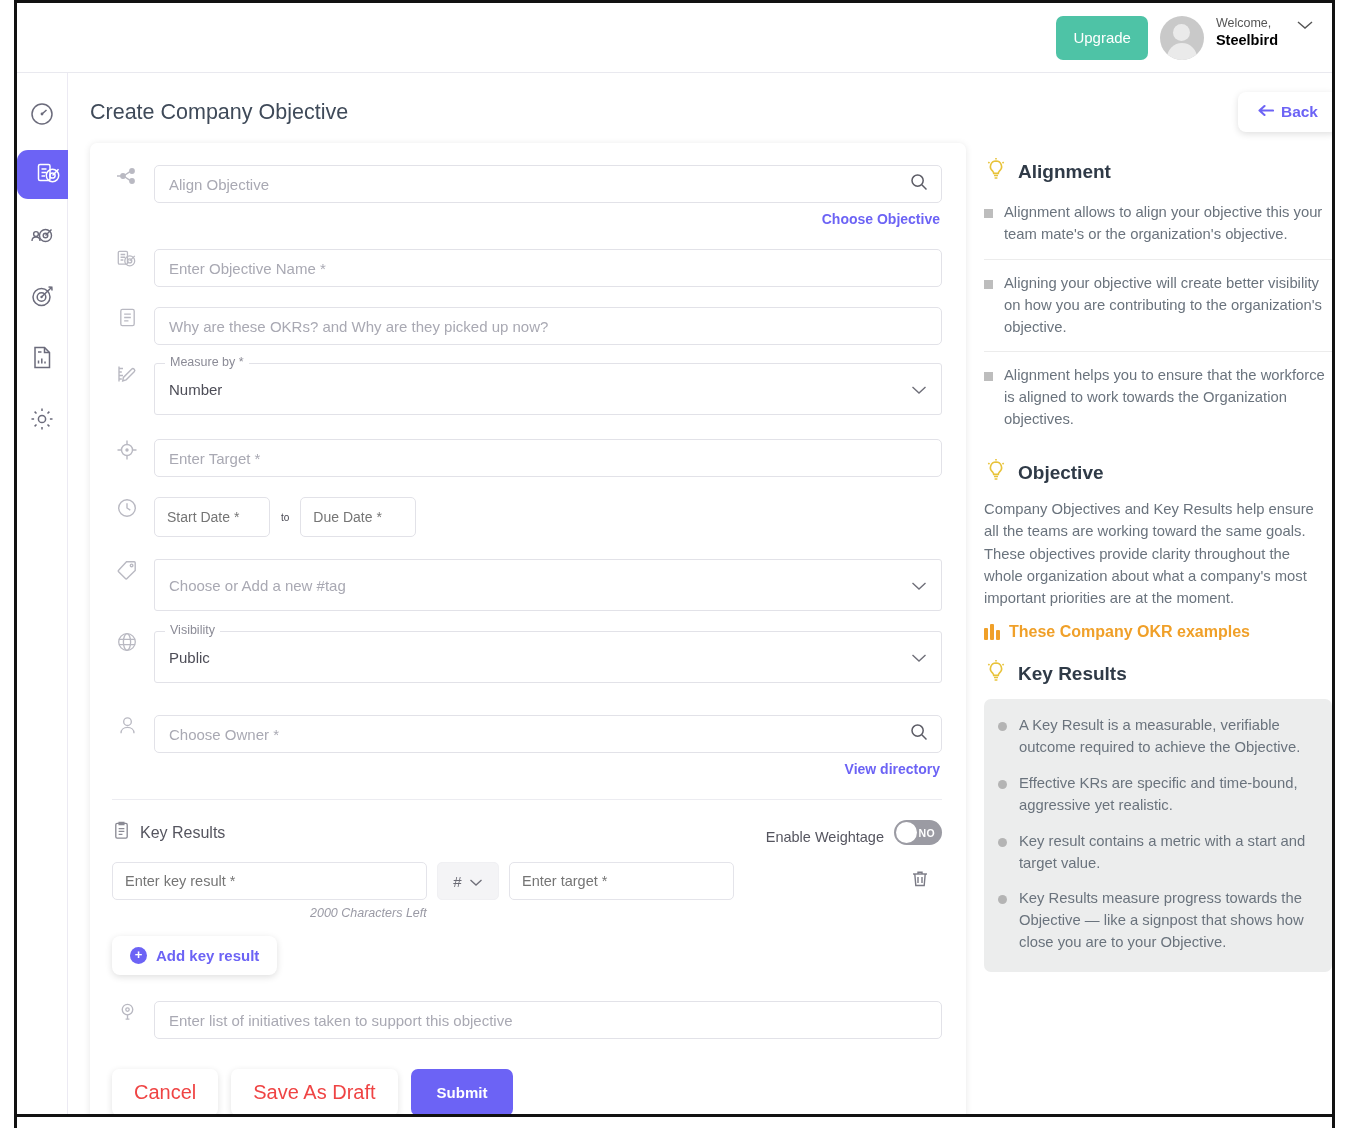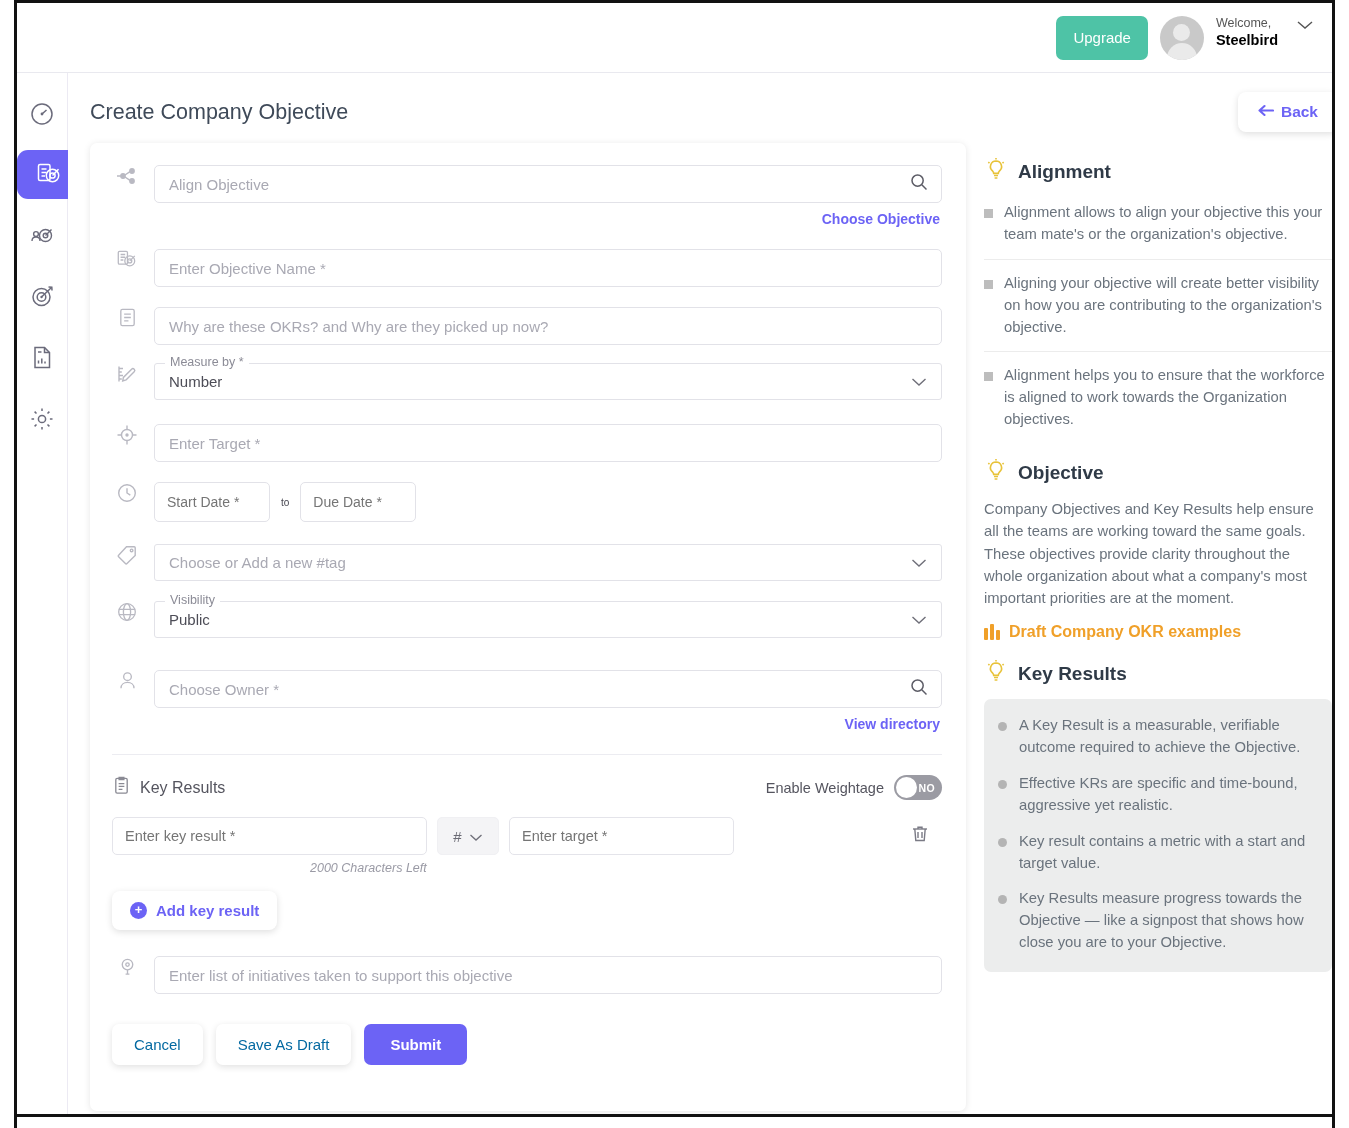--- a/index.html
+++ b/index.html
@@ -98,42 +98,42 @@
     padding:0 14px; outline:none;
   }
   .fin::placeholder { color:#a9a9b3; }
   .fin-wrap { flex:1; position:relative; display:flex; align-items:center; }
   .fin-wrap .search-ic { position:absolute; right:14px; color:#5c5c66; pointer-events:none; }
   .link-right { text-align:right; color:#6c63f5; font-size:14px; font-weight:bold; cursor:pointer; margin-top:8px; padding-right:2px; }
 
   
   .sel-wrap { flex:1; position:relative; }
   .sel-box {
-    height:37px; border:1px solid #e2e2e8; border-radius:3px;
+    height:52px; border:1px solid #e2e2e8; border-radius:3px;
     display:flex; align-items:center; padding:0 14px; background:#fff;
     font-size:15px; color:#4d4d57; cursor:pointer;
   }
   .sel-label {
     position:absolute; top:-8px; left:11px; background:#fff; padding:0 5px;
     font-size:12.5px; color:#8b8b96;
   }
   .sel-caret { margin-left:auto; color:#6f6f79; font-size:15px; }
 
   .date-row { display:flex; align-items:center; gap:11px; }
   .date-in {
     width:116px; height:40px; border:1px solid #e2e2e8; border-radius:5px;
     font-size:14px; color:#9a9aa5; padding:0 12px; font-family:inherit; outline:none; background:#fff;
   }
   .date-to { font-size:10px; color:#45454f; }
 
   .divider { height:1px; background:#ececf1; margin:22px 0 0 0; }
 
   .kr-head { display:flex; align-items:center; margin-top:20px; }
   .kr-title { font-size:16px; color:#55555f; display:flex; align-items:center; gap:9px; }
-  .kr-toggle-wrap { margin-left:auto; display:flex; align-items:center; gap:10px; }
+  .kr-toggle-wrap { margin-left:auto; display:flex; align-items:flex-end; gap:10px; }
   .kr-toggle-label { font-size:14.5px; color:#55555f; }
   .toggle {
     width:48px; height:25px; border-radius:13px; background:#9b9ba3;
     position:relative; cursor:pointer; display:flex; align-items:center;
   }
   .toggle .knob { width:21px; height:21px; border-radius:50%; background:#fff; position:absolute; left:2px; }
   .toggle .tgl-text { position:absolute; right:7px; font-size:10.5px; color:#fff; font-weight:bold; letter-spacing:.4px; }
 
   .kr-row { display:flex; align-items:center; gap:10px; margin-top:17px; }
   .kr-input {
@@ -160,21 +160,21 @@
   .plus-ic {
     width:17px; height:17px; border-radius:50%; background:#6c63f5; color:#fff;
     font-size:13px; line-height:16px; text-align:center; font-weight:bold; flex:none;
   }
 
   .init-row { margin-top:26px; }
 
   .actions { display:flex; gap:13px; margin-top:30px; }
   .btn-plain {
     background:#fff; border:none; border-radius:7px; box-shadow:0 2px 7px rgba(0,0,0,.12);
-    padding:12px 22px; font-size:15px; color:#0369a1; cursor:pointer; font-family:inherit;
+    padding:12px 22px; font-size:20px; color:#ef4444; cursor:pointer; font-family:inherit;
   }
   .btn-primary {
     background:#6c63f5; border:none; border-radius:7px; color:#fff;
     padding:12px 26px; font-size:15px; font-weight:bold; cursor:pointer; font-family:inherit;
   }
 
   
   .info-panel { width:372px; padding:14px 6px 0 18px; }
   .info-head { display:flex; align-items:center; gap:10px; margin-bottom:10px; }
   .info-head h3 { margin:0; font-size:19px; color:#2f3a47; font-weight:bold; }
@@ -572,21 +572,21 @@
             </span>
             <h3>Objective</h3>
           </div>
           <div class="obj-para">Company Objectives and Key Results help ensure all the teams are working toward the same goals. These objectives provide clarity throughout the whole organization about what a company's most important priorities are at the moment.</div>
           <div class="okr-link">
             <span class="okr-bars">
                 <i style="height:12px"></i>
                 <i style="height:16px"></i>
                 <i style="height:10px"></i>
               </span>
-            <span>Draft Company OKR examples</span>
+            <span>These Company OKR examples</span>
           </div>
 
           <div class="info-head">
             <span class="bulb">
               <svg width="24" height="26" viewBox="0 0 24 26" fill="none" stroke="#e8c33a" stroke-width="1.6">
                 <path d="M12 4 a5.6 5.6 0 0 0-3.4 10 c.8 .8 1.1 1.5 1.1 2.4 h4.6 c0-.9 .3-1.6 1.1-2.4 A5.6 5.6 0 0 0 12 4 z"></path>
                 <path d="M10 18.5 h4 M10.6 21 h2.8"></path>
                 <path d="M12 1 v1.6 M4.3 5.2 l1.2 1 M19.7 5.2 l-1.2 1"></path>
               </svg>
             </span>

